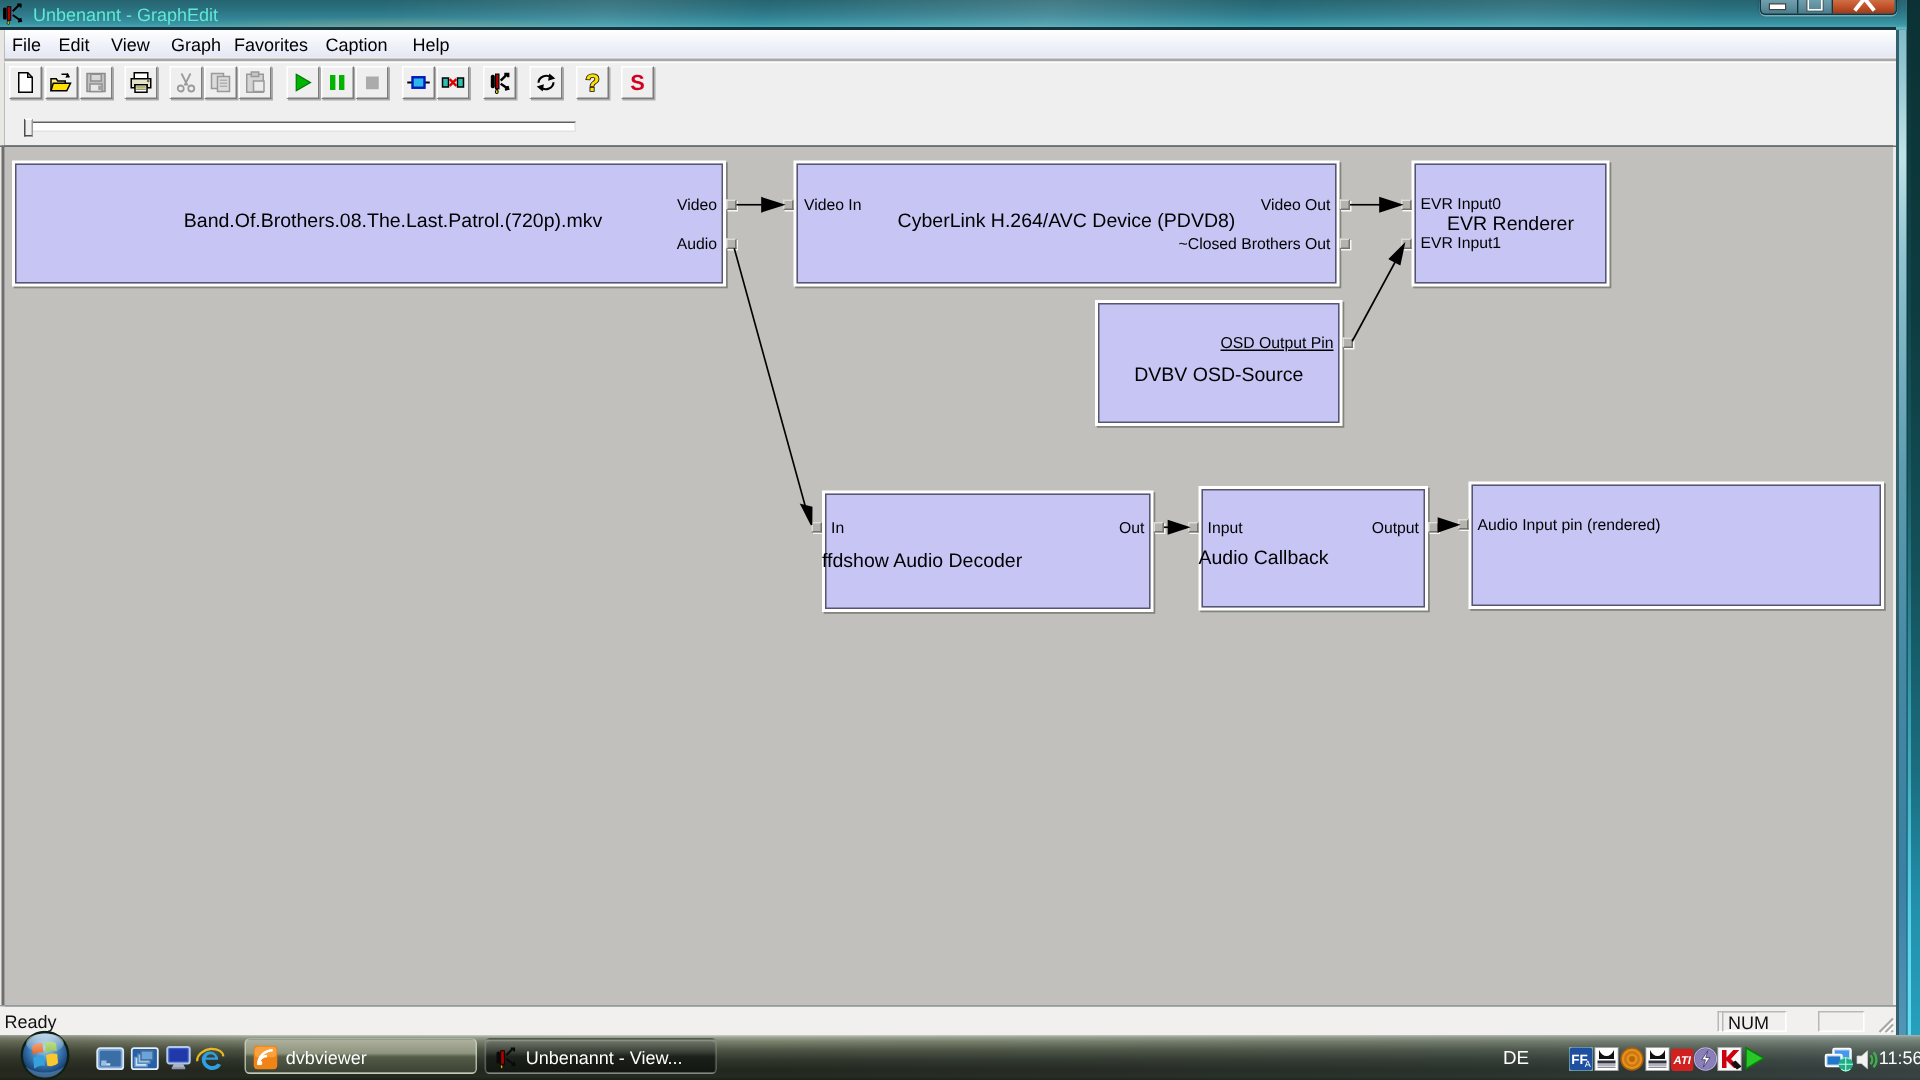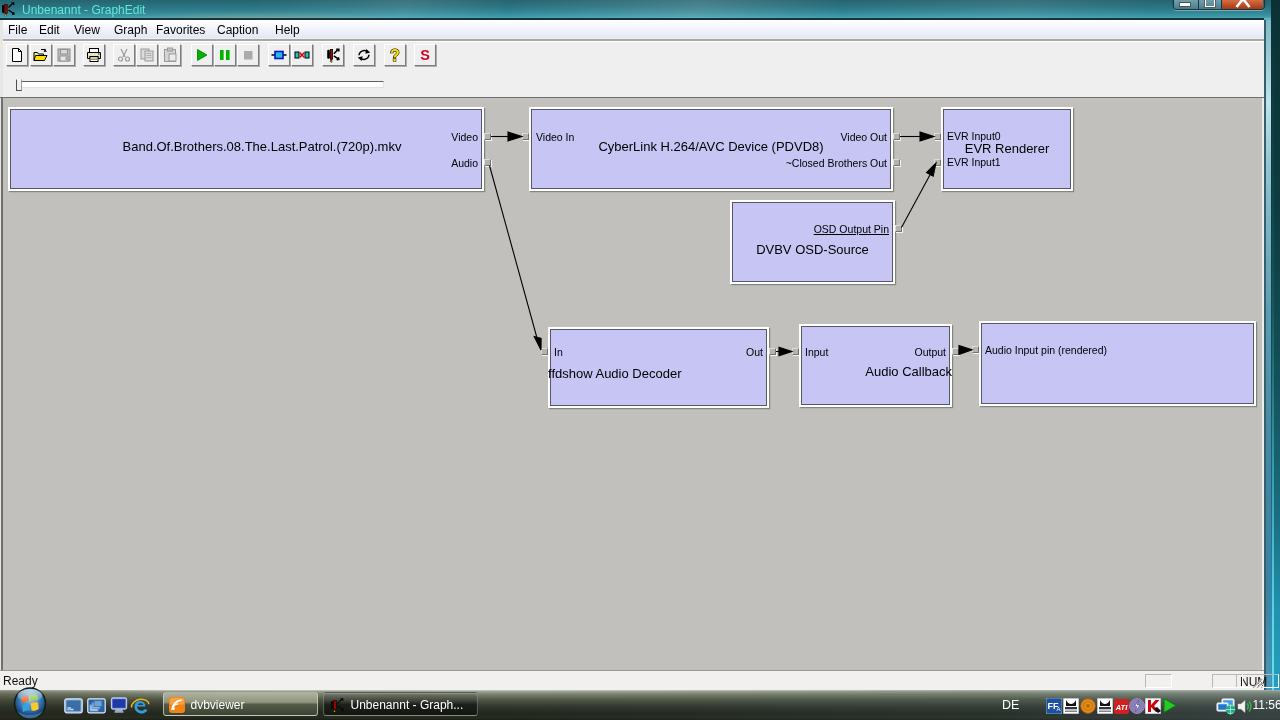--- a/index.html
+++ b/index.html
@@ -307,21 +307,21 @@
     <div class="fi"></div>
   <div class="ptitle" style="left:0; right:0; top:38.5px; ">ffdshow Audio Decoder</div>
   <div class="plab" style="left:6px; top:18.5px;">In</div>
   <div class="plab" style="right:6px; top:18.5px;">Out</div>
 </div>
 <div class="pin" style="left:541px; top:348px;"></div>
 <div class="pin" style="left:769px; top:348px;"></div>
 
 <div class="fb" style="left:799px; top:324px; width:153px; height:83px;">
     <div class="fi"></div>
-  <div class="ptitle" style="left:0; right:0; top:39.5px; text-align:right;margin-left:48px;">Audio Callback</div>
+  <div class="ptitle" style="left:0; right:0; top:39.5px; text-align:left;">Audio Callback</div>
   <div class="plab" style="left:6px; top:21.5px;">Input</div>
   <div class="plab" style="right:6px; top:21.5px;">Output</div>
 </div>
 <div class="pin" style="left:792px; top:348px;"></div>
 <div class="pin" style="left:952px; top:348px;"></div>
 
 <div class="fb" style="left:979px; top:321px; width:277px; height:85px;">
     <div class="fi"></div>
   <div class="plab" style="left:6px; top:22.5px;">Audio Input pin (rendered)</div>
 </div>
@@ -341,21 +341,21 @@
     <polygon points="779,347.2 779,355.8 792,351.5"></polygon>
     <line x1="959" y1="351.5" x2="960" y2="351.2"></line>
     <polygon points="959,345.6 959,354.4 972,349.8"></polygon>
   </g>
 </svg>
 
 <div class="abs" id="statusline"></div>
 <div class="abs" id="statusbar">
   <span style="position:absolute; left:3px; top:3px;">Ready</span>
   <div class="spanel" style="left:1145px; width:27px;"></div>
-  <div class="spanel" style="left:1236px; width:43px;">
+  <div class="spanel" style="left:1148px; width:43px;">
       <span style="position:absolute;left:3px;top:0px;">NUM</span>
     </div>
   <div class="spanel" style="left:1212px; width:31px;"></div>
   <svg style="position:absolute; right:1px; bottom:1px;" width="14" height="14" viewBox="0 0 14 14">
     <g stroke="#a9a8a4" stroke-width="1.5">
         <path d="M13 4 L4 13"></path>
         <path d="M13 8 L8 13"></path>
         <path d="M13 12 L12 13"></path>
       </g>
     <g stroke="#ffffff" stroke-width="1">
@@ -421,21 +421,21 @@
     <span class="lbl">dvbviewer</span>
   <svg style="position:absolute; left:5px; top:4px;" width="16" height="16" viewBox="0 0 16 16">
       <rect width="16" height="16" rx="3" fill="#ef8315"></rect>
       <rect x="0.8" y="0.8" width="14.4" height="7" rx="2.5" fill="#f9a13c"></rect>
       <path d="M3.2 12.8 a9.6 9.6 0 0 1 9.6 -9.6" fill="none" stroke="#fff" stroke-width="1.7"></path>
       <path d="M3.2 12.8 a5.8 5.8 0 0 1 5.8 -5.8" fill="none" stroke="#fff" stroke-width="1.7"></path>
       <circle cx="4.4" cy="11.6" r="1.5" fill="#fff"></circle>
     </svg>
 </div>
 <div class="abs taskbtn" id="tbtn2">
-    <span class="lbl">Unbenannt - Graph...</span>
+    <span class="lbl">Unbenannt - View...</span>
   <svg style="position:absolute; left:6px; top:4px;" width="16" height="16" viewBox="0 0 16 16">
       <rect x="1" y="4" width="2.4" height="8" rx="1" fill="#0a0a0a"></rect>
       <rect x="3.8" y="3.5" width="2.4" height="9" fill="#b00000" stroke="#000" stroke-width="0.6"></rect>
       <path d="M4.5 12.5 q-1.6 2.4 0 2.8 q1.5 -0.2 0 -2.8" fill="#ffe100" stroke="#000" stroke-width="0.5"></path>
       <path d="M7.5 6.5 L12 2 M10.5 2 h2.2 v2" stroke="#0a0a0a" stroke-width="1.4" fill="none"></path>
       <path d="M7.5 9 L12.5 12.5 M11 13.3 l2 -0.4 l-0.5 -1.8" stroke="#0a0a0a" stroke-width="1.4" fill="none"></path>
     </svg>
 </div>
 
 <svg class="abs" style="left:1046px; top:698px;" width="16" height="16" viewBox="0 0 16 16">

